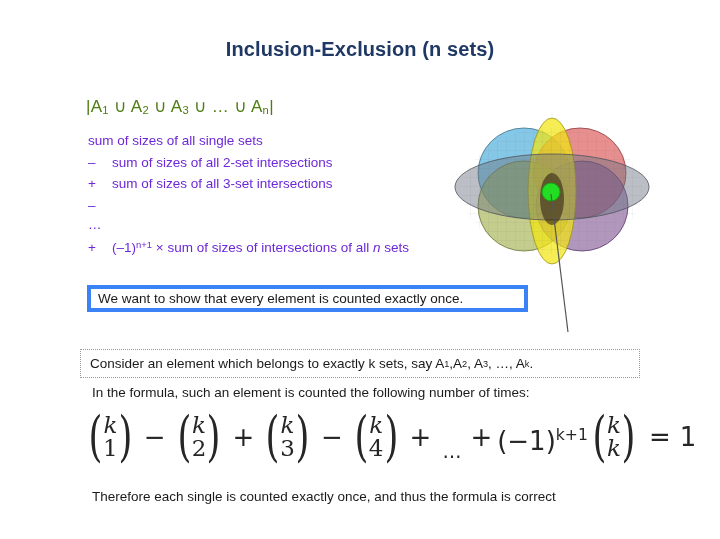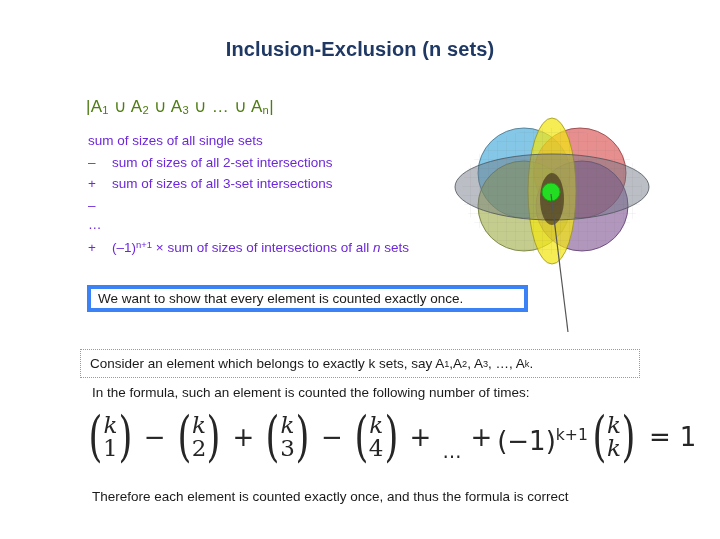--- a/index.html
+++ b/index.html
@@ -394,15 +394,15 @@
         <span class="binom-top">k</span>
         <span class="binom-bot ital">k</span>
       </span>
       <span class="paren">)</span>
     </span>
 
     <span class="eqend">=</span>
     <span class="eqend">1</span>
   </div>
 
-  <div class="line-conclusion">Therefore each element is counted exactly once, and thus the formula is correct</div>
+  <div class="line-conclusion">Therefore each single is counted exactly once, and thus the formula is correct</div>
 
 </div>
 
 </body></html>

